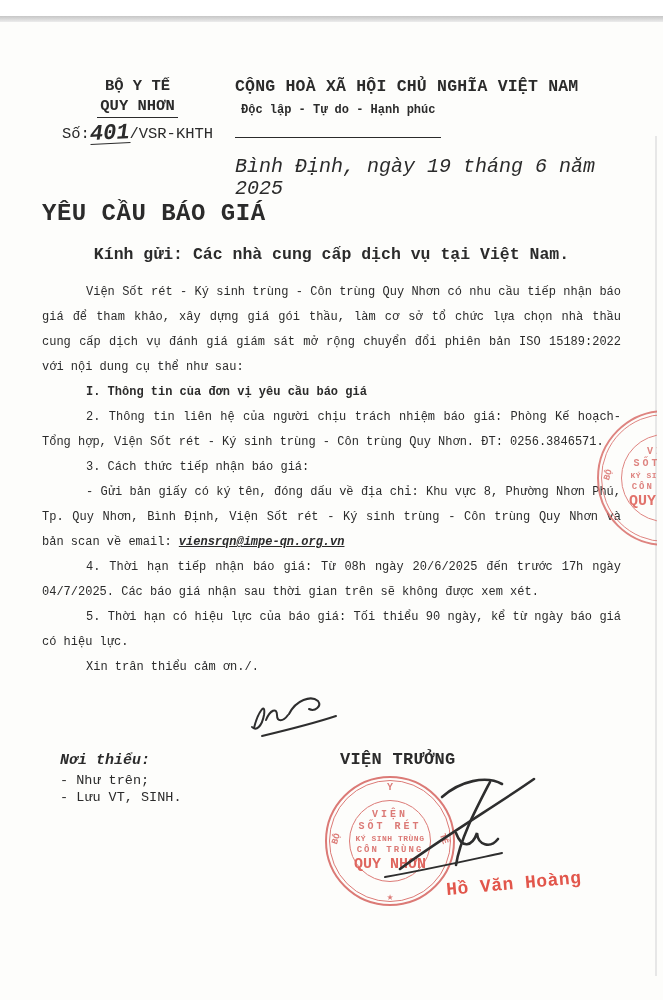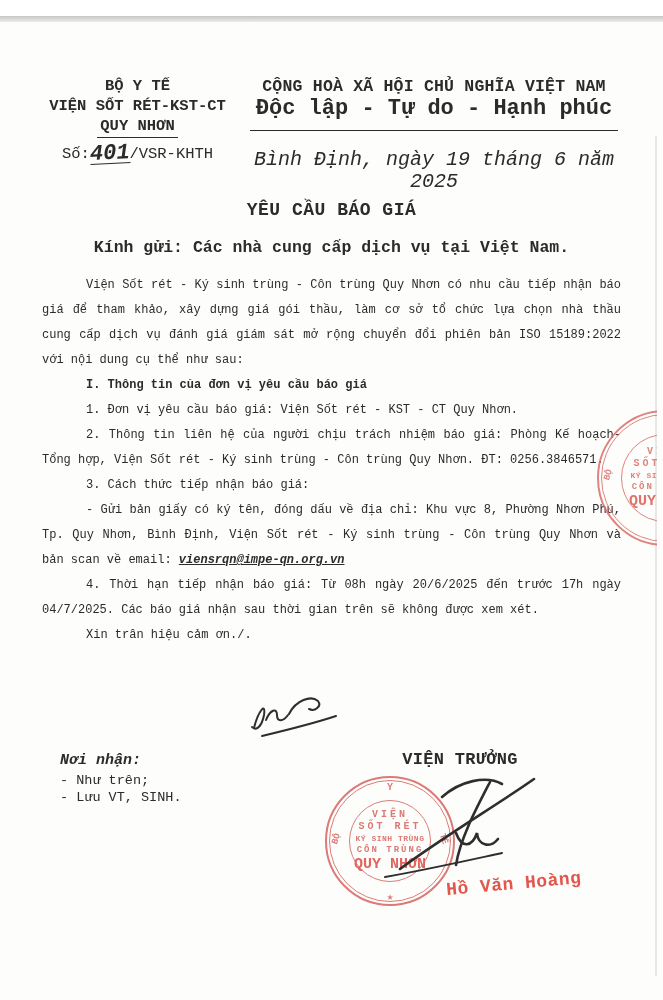--- a/index.html
+++ b/index.html
@@ -11,41 +11,41 @@
   }
   .edge-top{position:absolute;top:0;left:0;right:0;height:6px;
     background:linear-gradient(to bottom,#c6c6c6,#ececec);}
   .edge-bottom{position:absolute;bottom:0;left:0;right:0;height:12px;
     background:linear-gradient(to bottom,rgba(255,255,255,0),#e2e2e2);}
   .edge-right{position:absolute;top:120px;bottom:40px;right:6px;width:2px;background:#e7e7e7;}
 
   
   .header{position:absolute;top:60px;left:40px;right:30px;display:flex;}
   .header-left{width:195px;text-align:center;line-height:20px;}
-  .header-right{flex:1;text-align:center;line-height:22px;}
+  .header-right{flex:1;text-align:left;line-height:22px;}
   .h-bold{font-weight:bold;font-size:15.5px;}
   .h-nat{font-weight:bold;font-size:16.5px;letter-spacing:.2px;}
   .u{display:inline-block;border-bottom:1.5px solid #2b2b2b;padding:0 3px 1px;}
-  .motto{display:inline-block;font-weight:bold;font-size:22px;border-bottom:1.5px solid #2b2b2b;padding:0 6px 10px;}
+  .motto{display:inline-block;font-weight:bold;font-size:12px;border-bottom:1.5px solid #2b2b2b;padding:0 6px 16px;}
   .dateline{font-style:italic;font-size:20px;margin-top:18px;}
   .doc-number{margin-top:6px;font-size:15.5px;white-space:nowrap;}
   .hand{display:inline-block;font-size:22px;font-style:italic;font-weight:600;
     transform:rotate(-3deg) translateY(1px);border-bottom:1.5px solid #2b2b2b;line-height:18px;}
 
   
   .docbody{position:absolute;top:184px;left:42px;right:42px;}
-  .title{text-align:center;font-weight:bold;font-size:18px;letter-spacing:.5px;}
+  .title{font-weight:bold;font-size:24px;letter-spacing:.5px;}
   .salutation{text-align:center;font-weight:bold;font-size:16.5px;margin-top:18px;}
   .para{margin:0;font-size:12px;line-height:25px;text-align:justify;text-indent:44px;}
   .para.first{margin-top:16px;}
   .bold{font-weight:bold;}
   .email{font-weight:bold;font-style:italic;text-decoration:underline;}
 
   
-  .signer-title{position:absolute;top:734px;left:340px;width:240px;text-align:center;
+  .signer-title{position:absolute;top:734px;left:340px;width:240px;text-align:left;
     font-weight:bold;font-size:17px;letter-spacing:.3px;}
   .recipients{position:absolute;top:736px;left:60px;font-size:13.5px;line-height:17px;}
   .recipients .label{font-weight:bold;font-style:italic;font-size:15px;margin-bottom:3px;}
 
   
   .stamp{position:absolute;border-radius:50%;color:#d96f6b;opacity:.92;}
   .stamp .ring1{position:absolute;inset:0;border:2px solid #d96f6b;border-radius:50%;}
   .stamp .ring2{position:absolute;inset:4px;border:1px solid #d96f6b;border-radius:50%;}
   .stamp .ring3{position:absolute;inset:24px;border:1px solid #d96f6b;border-radius:50%;}
   .stamp .ring-top{position:absolute;top:6px;left:0;right:0;text-align:center;
@@ -78,55 +78,54 @@
 </head>
 <body>
 
 <div class="page">
   <div class="edge-top"></div>
   <div class="edge-right"></div>
 
   <div class="header">
     <div class="header-left">
       <div class="h-bold">BỘ Y TẾ</div>
-      <div class="h-bold">VIỆN SỐT RÉT-KST-CT</div>
       <div class="h-bold"><span class="u">QUY NHƠN</span></div>
       <div class="doc-number">
         <span>Số:</span><span class="hand">401</span><span>/VSR-KHTH</span>
       </div>
     </div>
     <div class="header-right">
       <div class="h-nat">CỘNG HOÀ XÃ HỘI CHỦ NGHĨA VIỆT NAM</div>
       <div><span class="motto">Độc lập - Tự do - Hạnh phúc</span></div>
       <div class="dateline">Bình Định, ngày 19 tháng 6  năm 2025</div>
     </div>
   </div>
 
   <div class="docbody">
     <div class="title">YÊU CẦU BÁO GIÁ</div>
     <div class="salutation">Kính gửi: Các nhà cung cấp dịch vụ tại Việt Nam.</div>
     <p class="para first">Viện Sốt rét - Ký sinh trùng - Côn trùng Quy Nhơn có nhu cầu tiếp nhận báo giá để tham khảo, xây dựng giá gói thầu, làm cơ sở tổ chức lựa chọn nhà thầu cung cấp dịch vụ đánh giá giám sát mở rộng chuyển đổi phiên bản ISO 15189:2022 với nội dung cụ thể như sau:</p>
     <p class="para bold">I. Thông tin của đơn vị yêu cầu báo giá</p>
-    <p class="para">1. Đơn vị yêu cầu báo giá: Viện Sốt rét - KST - CT Quy Nhơn.</p>
     <p class="para">2. Thông tin liên hệ của người chịu trách nhiệm báo giá: Phòng Kế hoạch-Tổng hợp, Viện Sốt rét - Ký sinh trùng - Côn trùng Quy Nhơn. ĐT: 0256.3846571.</p>
     <p class="para">3. Cách thức tiếp nhận báo giá:</p>
     <p class="para"><span>- Gửi bản giấy có ký tên, đóng dấu về địa chỉ: Khu vực 8, Phường Nhơn Phú, Tp. Quy Nhơn, Bình Định, Viện Sốt rét - Ký sinh trùng - Côn trùng Quy Nhơn và bản scan về email: </span><span class="email">viensrqn@impe-qn.org.vn</span></p>
     <p class="para">4. Thời hạn tiếp nhận báo giá: Từ 08h ngày 20/6/2025 đến trước 17h ngày 04/7/2025. Các báo giá nhận sau thời gian trên sẽ không được xem xét.</p>
-    <p class="para">Xin trân hiệu cảm ơn./.</p>
+    <p class="para">5. Thời hạn có hiệu lực của báo giá: Tối thiểu 90 ngày, kể từ ngày báo giá có hiệu lực.</p>
+    <p class="para">Xin trân thiểu cảm ơn./.</p>
   </div>
 
   <svg class="sig-small" viewBox="0 0 110 46">
     <path class="sig-stroke thin" d="M22 36 C 26 20 34 9 32 23 C 30 34 24 40 20 35"></path>
     <path class="sig-stroke thin" d="M34 28 C 38 18 45 15 45 23 C 45 30 51 30 56 23"></path>
     <path class="sig-stroke thin" d="M57 22 C 64 8 79 3 86 9 C 90 14 83 20 77 17"></path>
     <path class="sig-stroke thin" d="M30 44 C 55 38 80 32 104 24"></path>
   </svg>
 
   <div class="recipients">
-    <div class="label">Nơi nhận:</div>
+    <div class="label">Nơi thiểu:</div>
     <div>- Như trên;</div>
     <div>- Lưu VT, SINH.</div>
   </div>
 
   <div class="signer-title">VIỆN TRƯỞNG</div>
 
   <div class="stamp main-stamp">
     <div class="ring1"></div>
     <div class="ring2"></div>
     <div class="ring3"></div>

